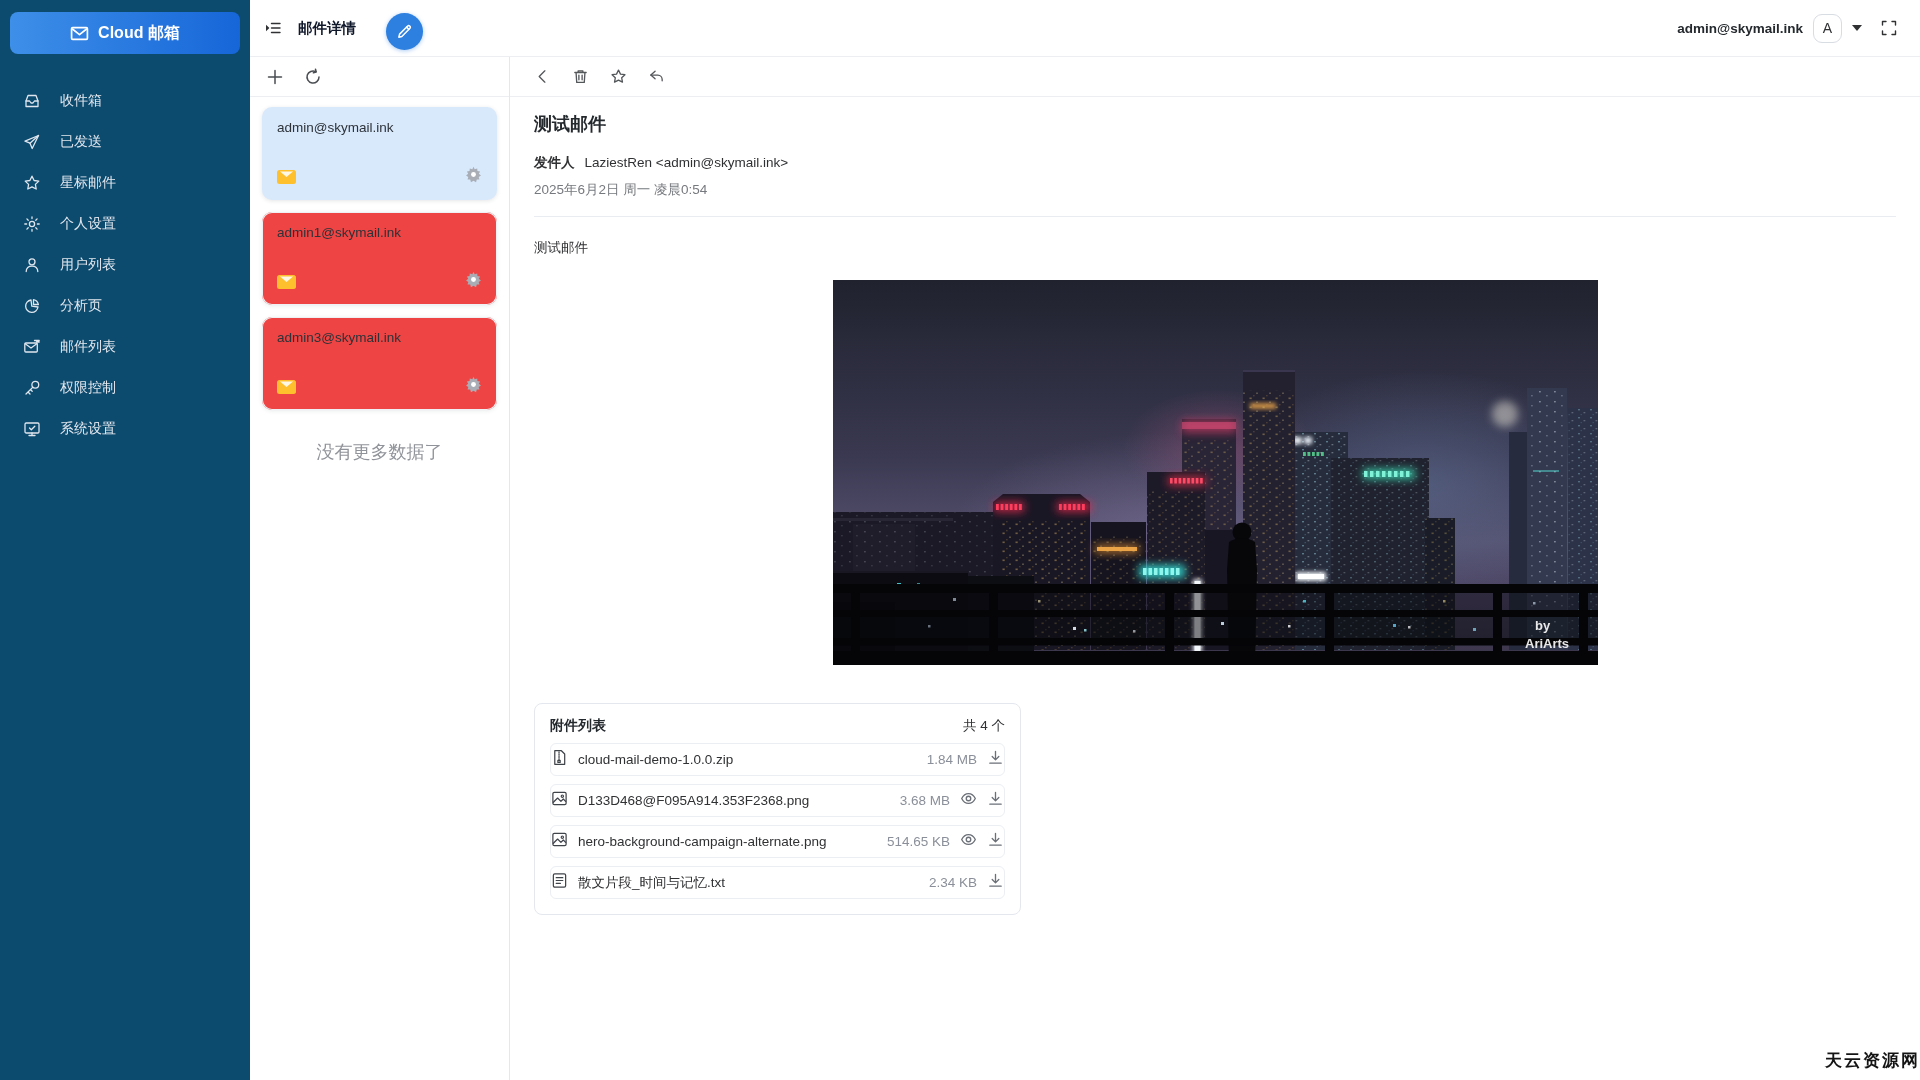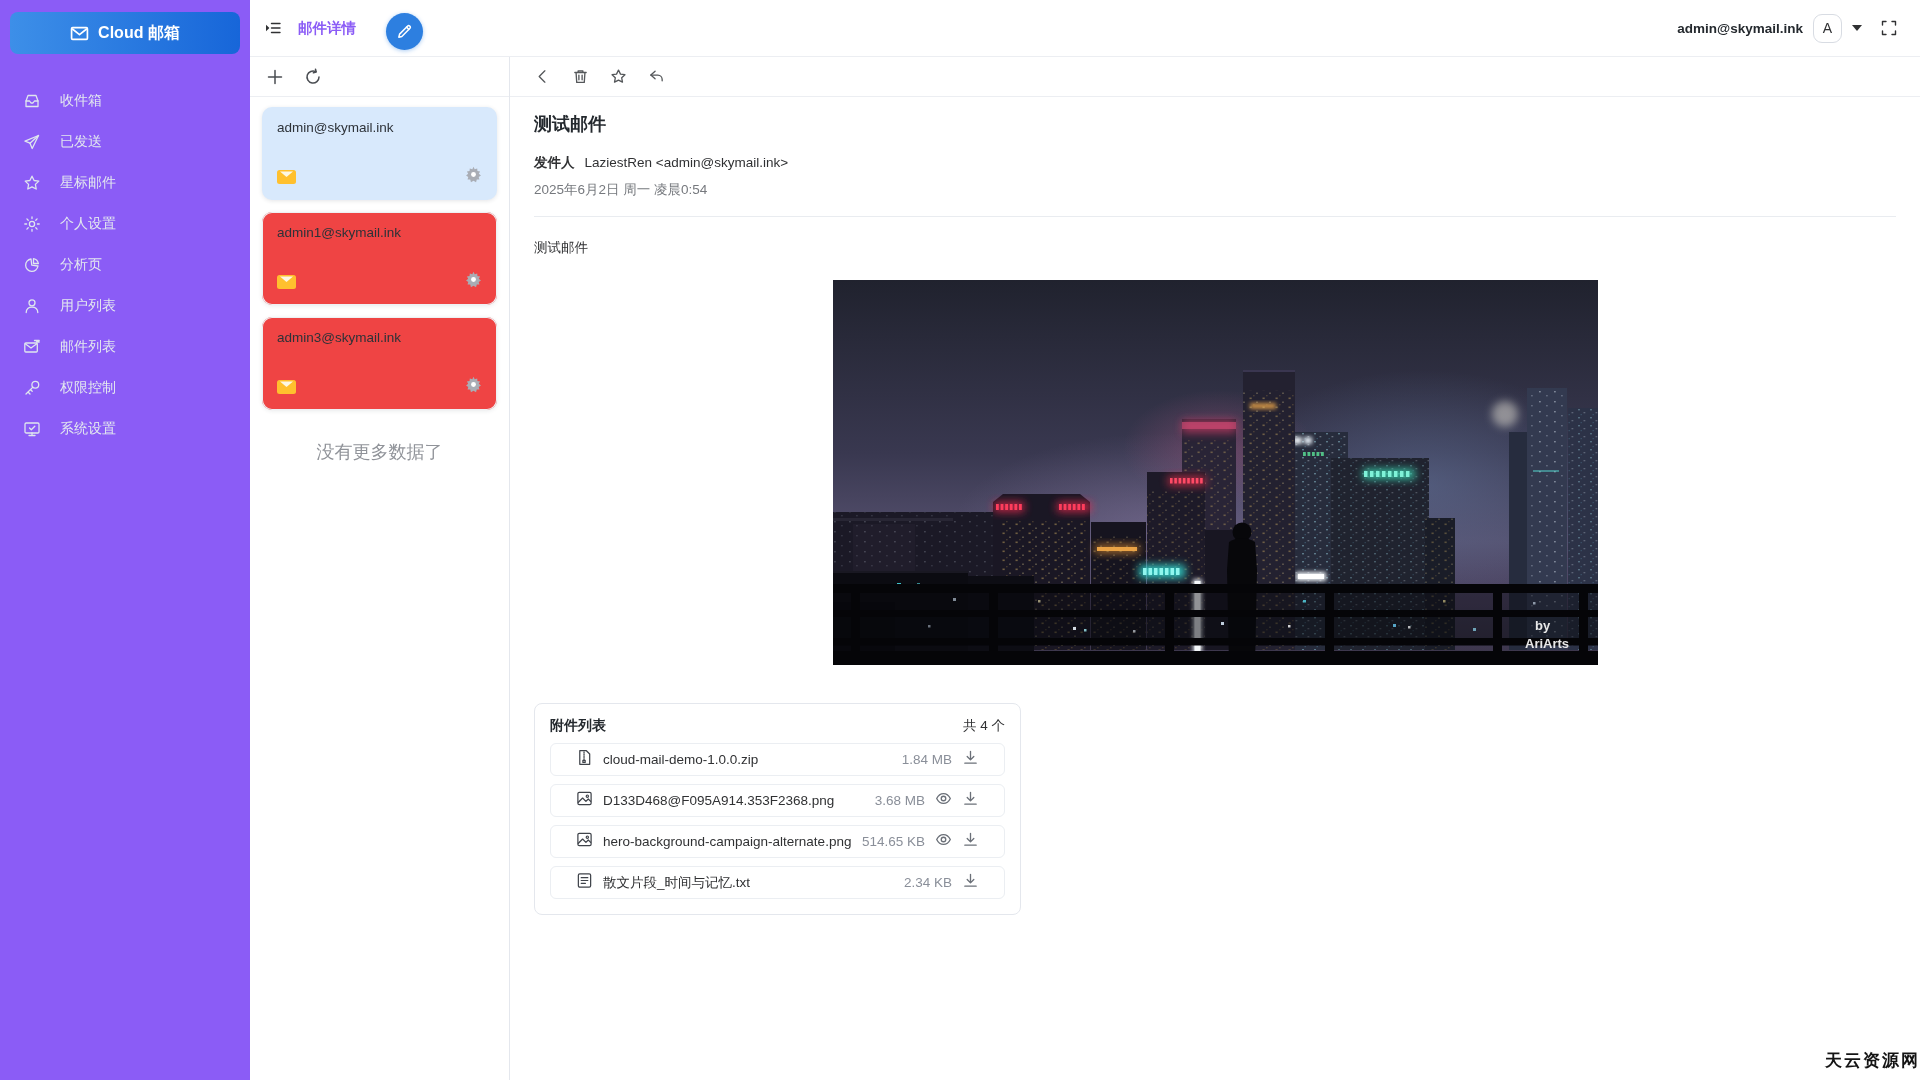--- a/index.html
+++ b/index.html
@@ -1,36 +1,36 @@
 <!DOCTYPE html>
 <html><head>
 <meta charset="utf-8">
 <style>
   * { margin:0; padding:0; box-sizing:border-box; }
   html,body { width:1920px; height:1080px; overflow:hidden; }
   body { font-family:"Liberation Sans","DejaVu Sans",sans-serif; background:#fff; color:#303133; position:relative; }
   .app { display:flex; height:100%; }
 
   
-  .sidebar { width:250px; background:#8b5cf6; flex-shrink:0; display:flex; flex-direction:column; }
+  .sidebar { width:250px; background:#0c4a6e; flex-shrink:0; display:flex; flex-direction:column; }
   .logo-btn { margin:12px 10px 10px 10px; height:42px; border-radius:8px; cursor:pointer;
     background:linear-gradient(90deg,#3d8fe8,#1766d9); display:flex; align-items:center; justify-content:center; gap:9px;
     color:#fff; font-weight:bold; font-size:16px; }
   .nav { padding-top:16px; }
   .nav-item { height:41px; display:flex; align-items:center; padding-left:23px; gap:19px; cursor:pointer; color:#e3e8ef; font-size:14px; }
   .nav-item svg { width:18px; height:18px; stroke:#dfe6ee; fill:none; stroke-width:1.3; stroke-linecap:round; stroke-linejoin:round; }
   .nav-section { padding:14px 0 8px 21px; font-size:12.5px; color:#dde2e9; }
 
   
   .right { flex:1; display:flex; flex-direction:column; min-width:0; }
   .topbar { height:57px; border-bottom:1px solid #eceef2; display:flex; align-items:center; padding:0 20px 0 12px; background:#fff; }
   .topbar .left { display:flex; align-items:center; gap:14px; }
   .icon-btn { width:22px; height:22px; display:flex; align-items:center; justify-content:center; cursor:pointer; }
   .icon-btn svg { width:18px; height:18px; stroke:#303133; fill:none; stroke-width:1.4; stroke-linecap:round; stroke-linejoin:round; }
-  .topbar-title { font-size:14.5px; font-weight:bold; color:#8b5cf6; }
+  .topbar-title { font-size:14.5px; font-weight:bold; color:#0f172a; }
   .compose-btn { width:37px; height:37px; border-radius:50%; background:#2d7fe0; display:flex; align-items:center; justify-content:center;
     cursor:pointer; margin-left:16px; margin-top:6px; box-shadow:0 1px 4px rgba(45,127,224,.4); }
   .compose-btn svg { width:17px; height:17px; stroke:#fff; fill:none; stroke-width:1.6; stroke-linecap:round; stroke-linejoin:round; }
   .topbar .spacer { flex:1; }
   .account { display:flex; align-items:center; gap:10px; }
   .account-email { font-size:13.5px; font-weight:bold; color:#24292e; cursor:pointer; }
   .avatar { width:29px; height:29px; border:1px solid #d8dce3; border-radius:9px; display:flex; align-items:center; justify-content:center;
     font-size:14px; color:#303133; cursor:pointer; background:#fff; }
   .caret { width:0; height:0; border-left:5px solid transparent; border-right:5px solid transparent; border-top:6px solid #303133; cursor:pointer; }
   .fullscreen { margin-left:6px; }
@@ -61,21 +61,21 @@
   .date-line { font-size:13.5px; line-height:27px; color:#76797e; }
   .divider { border:none; border-top:1px solid #e9ecf0; margin-top:13px; }
   .body-text { margin-top:22px; font-size:13.5px; color:#303133; }
   .mail-image { margin:23px auto 0 auto; width:765px; height:385px; display:block; }
 
   
   .attach-card { margin-top:38px; width:487px; border:1px solid #e4e7ed; border-radius:8px; padding:13px 15px 15px 15px; background:#fff; }
   .attach-head { display:flex; align-items:center; justify-content:space-between; margin-bottom:4px; }
   .attach-title { font-size:14px; font-weight:bold; color:#24292e; }
   .attach-count { font-size:13.5px; color:#303133; }
-  .attach-row { margin-top:8px; border:1px solid #ebeef2; border-radius:6px; height:33px; display:flex; align-items:center; padding:0 25px; gap:10px; }
+  .attach-row { margin-top:8px; border:1px solid #ebeef2; border-radius:6px; height:33px; display:flex; align-items:center; padding:0 0; gap:10px; }
   .file-icon svg { width:17px; height:17px; stroke:#3f434a; fill:none; stroke-width:1.3; stroke-linecap:round; stroke-linejoin:round; }
   .file-name { flex:1; font-size:13.5px; color:#303133; white-space:nowrap; overflow:hidden; text-overflow:ellipsis; }
   .file-size { font-size:13.5px; color:#8a8f99; }
   .row-act svg { width:17px; height:17px; stroke:#6b7078; fill:none; stroke-width:1.4; stroke-linecap:round; stroke-linejoin:round; cursor:pointer; }
 
   .site-watermark { position:absolute; right:0; bottom:8px; font-size:17px; font-weight:bold; color:#141414; letter-spacing:2px; }
 </style>
 </head>
 <body>
 
@@ -112,31 +112,31 @@
       </div>
       <div class="nav-item">
         <svg viewBox="0 0 18 18">
             <circle cx="9" cy="9" r="2.6"></circle>
             <path d="M9 1.8 V3.6 M9 14.4 V16.2 M1.8 9 H3.6 M14.4 9 H16.2 M3.9 3.9 L5.2 5.2 M12.8 12.8 L14.1 14.1 M14.1 3.9 L12.8 5.2 M5.2 12.8 L3.9 14.1"></path>
           </svg>
         <span>个人设置</span>
       </div>
       <div class="nav-item">
         <svg viewBox="0 0 18 18">
+            <circle cx="9" cy="5.8" r="3"></circle>
+            <path d="M3.2 15.5 C3.2 11.8 5.5 10.2 9 10.2 C12.5 10.2 14.8 11.8 14.8 15.5"></path>
+          </svg>
+        <span>用户列表</span>
+      </div>
+      <div class="nav-item">
+        <svg viewBox="0 0 18 18">
             <path d="M8 3 A6.2 6.2 0 1 0 15 10 L8.8 9.2 Z"></path>
             <path d="M10.5 2.6 A6.2 6.2 0 0 1 15.4 7.5 L10.5 7.5 Z"></path>
           </svg>
         <span>分析页</span>
-      </div>
-      <div class="nav-item">
-        <svg viewBox="0 0 18 18">
-            <circle cx="9" cy="5.8" r="3"></circle>
-            <path d="M3.2 15.5 C3.2 11.8 5.5 10.2 9 10.2 C12.5 10.2 14.8 11.8 14.8 15.5"></path>
-          </svg>
-        <span>用户列表</span>
       </div>
       <div class="nav-item">
         <svg viewBox="0 0 18 18">
             <rect x="1.8" y="5" width="12.5" height="9" rx="1"></rect>
             <path d="M2.2 5.8 L8 10 L13.8 5.8"></path>
             <path d="M11.5 2.5 H16.2 M13.5 4 H16.2"></path>
           </svg>
         <span>邮件列表</span>
       </div>
       <div class="nav-item">

